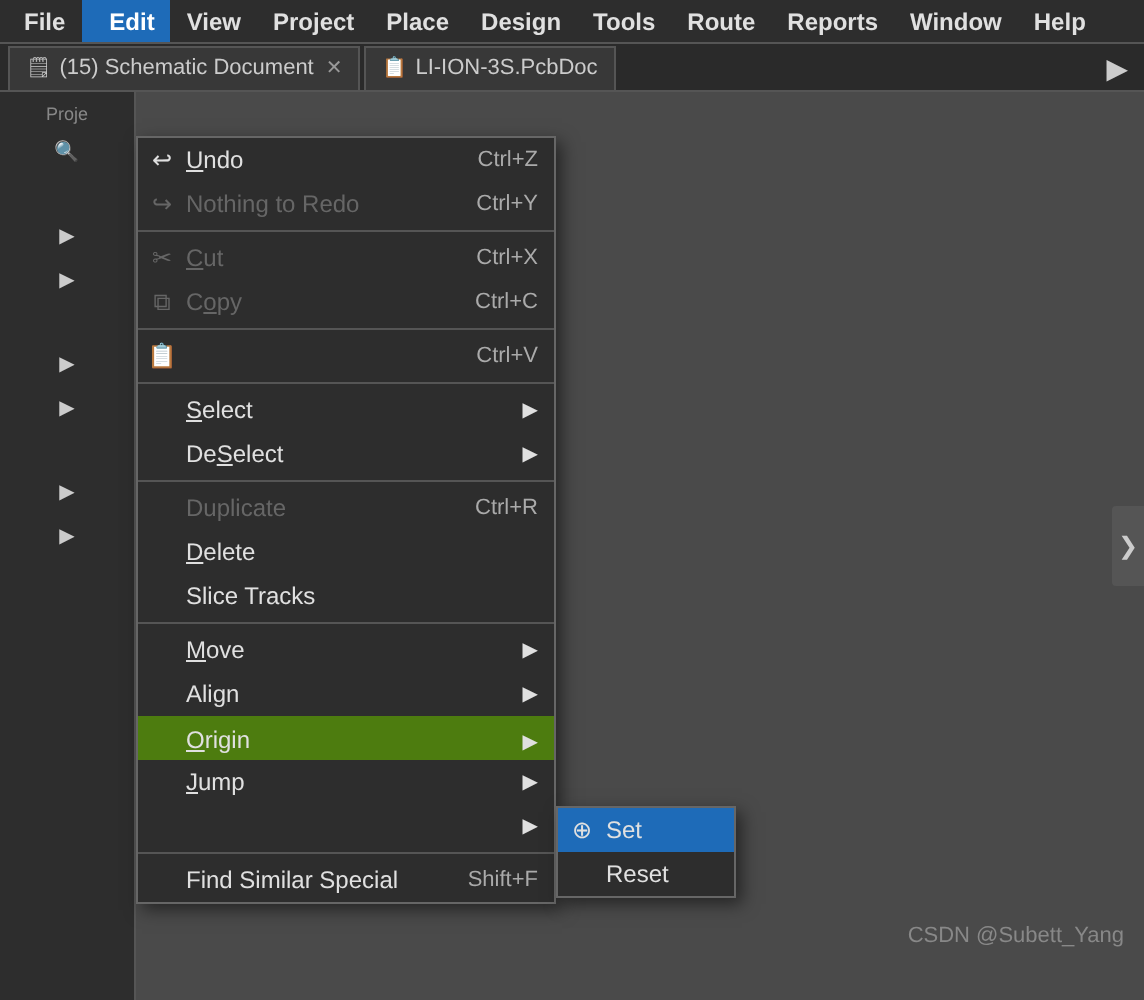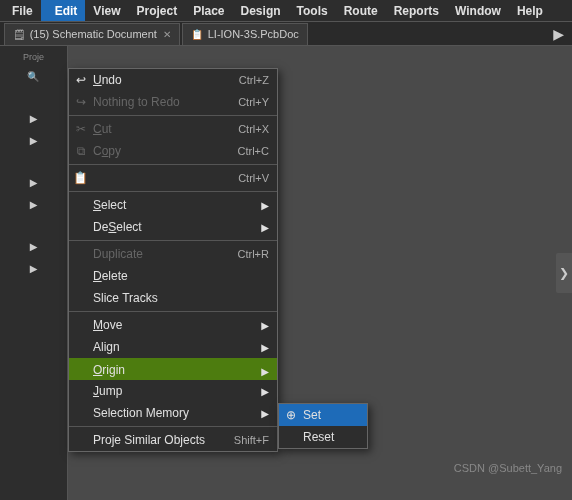--- a/index.html
+++ b/index.html
@@ -357,27 +357,26 @@
       </div>
       <div class="menu-item highlighted">
         <span class="menu-item-label"><span class="underline-char">O</span>rigin</span>
         <span class="arrow">▶</span>
       </div>
       <div class="menu-item">
         <span class="menu-item-label"><span class="underline-char">J</span>ump</span>
         <span class="arrow">▶</span>
       </div>
       <div class="menu-item">
-        <span class="menu-item-label">Selection Memory</span>
-        <span class="arrow">▶</span>
-      </div>
-      <div class="menu-separator"></div>
-
-      <div class="menu-item">
-        <span class="menu-item-label">Proje Similar Objects</span>
+        <span class="arrow">▶</span>
+      </div>
+      <div class="menu-separator"></div>
+
+      <div class="menu-item">
+        <span class="menu-item-label">Find Similar Special</span>
         <span class="shortcut">Shift+F</span>
       </div>
     </div>
 
     <div class="submenu" style="top: 357px;">
       <div class="submenu-item highlighted">
         <span class="icon-area">⊕</span>
         <span>Set</span>
       </div>
       <div class="submenu-item">

